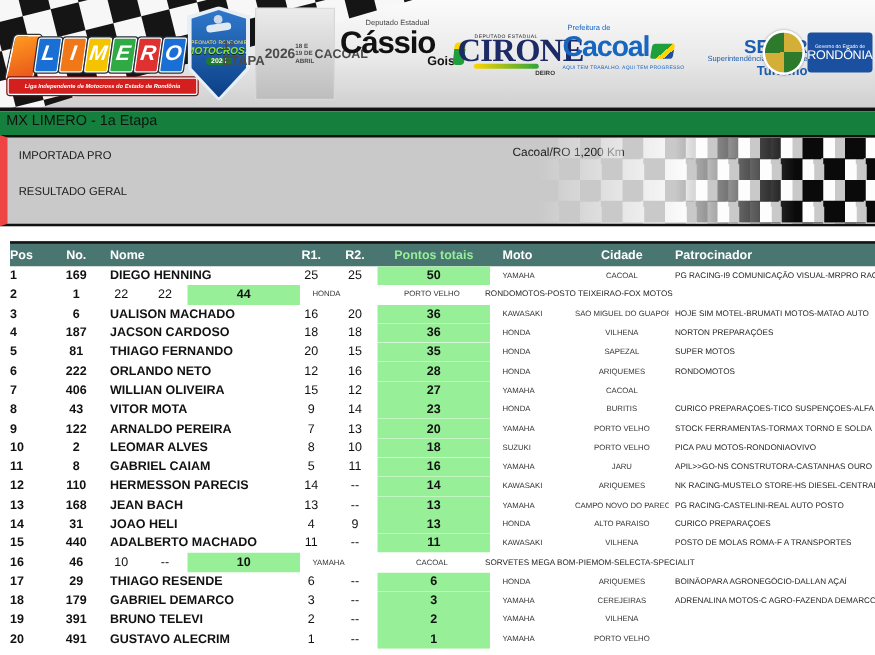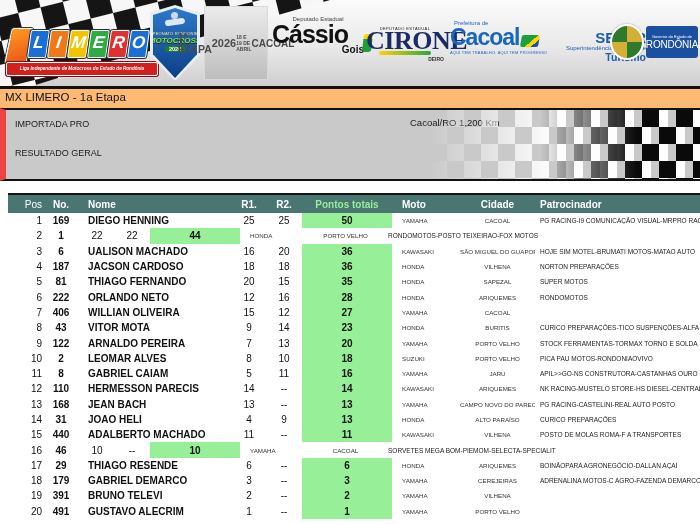--- a/index.html
+++ b/index.html
@@ -77,21 +77,21 @@
   .rondonia{position:absolute;left:610px;top:24px;width:88px;height:36px;display:flex;align-items:center;}
   .rondonia .emblem{width:32px;height:32px;border-radius:50%;border:2px solid #fff;box-shadow:0 0 2px rgba(0,0,0,.4);
     background:conic-gradient(#d4af37 0 90deg,#2d7a2d 0 180deg,#d4af37 0 270deg,#2d7a2d 0 360deg);}
   .rondonia .box{margin-left:2px;width:52px;height:32px;background:#1b4fa0;border-radius:3px;color:#fff;
     display:flex;flex-direction:column;justify-content:center;align-items:center;}
   .rondonia .sub{font-size:4px;}
   .rondonia .name{font-size:10px;font-weight:normal;letter-spacing:-.2px;}
 
   
   .rule-top{position:absolute;left:0;top:86px;width:700px;height:3px;background:#111;}
-  .title-bar{position:absolute;left:0;top:89px;width:700px;height:19px;background:#fdba74;}
+  .title-bar{position:absolute;left:0;top:89px;width:700px;height:19px;background:#15803d;}
   .title-bar .t{position:absolute;left:5px;top:2px;font-size:11.5px;color:#111;}
   .info-band{position:absolute;left:0;top:108px;width:700px;height:73px;background:#c9c9c9;
     border-top:2px solid #111;border-bottom:2px solid #111;border-left:6px solid #ef4444;
     box-sizing:border-box;overflow:hidden;}
   .info-band .cat{position:absolute;left:9px;top:9px;font-size:9px;color:#1a1a1a;}
   .info-band .res{position:absolute;left:9px;top:38px;font-size:9px;color:#1a1a1a;}
   .info-band .loc{position:absolute;left:404px;top:7px;font-size:9.5px;color:#1a1a1a;}
   .chk-white{position:absolute;right:0;top:0;width:270px;height:100%;
     background:repeating-conic-gradient(#fdfdfd 0 90deg,transparent 0 180deg) 0 0/34px 34px;
     -webkit-mask-image:linear-gradient(to right,transparent 0,#000 45%);
@@ -100,21 +100,21 @@
     background:repeating-conic-gradient(transparent 0 90deg,#0a0a0a 0 180deg) 0 0/34px 34px;
     -webkit-mask-image:linear-gradient(to right,transparent 0,#000 60%);
     mask-image:linear-gradient(to right,transparent 0,#000 60%);}
 
   
   .table{position:absolute;left:8px;top:193px;width:692px;}
   .thead{display:flex;height:18px;background:var(--header-teal,#4a7672);border-top:2px solid #141414;
     color:#fff;font-size:10px;font-weight:bold;align-items:center;overflow:hidden;}
   .tbody{display:flex;flex-direction:column;height:306px;overflow:hidden;}
   .trow{display:flex;flex:1;align-items:center;font-size:10px;color:#111;overflow:hidden;}
-  .c0{width:34px;text-align:right;font-weight:normal;flex:none;}
+  .c0{width:34px;text-align:left;font-weight:bold;flex:none;}
   .c1{width:38px;text-align:center;font-weight:bold;flex:none;}
   .c2{width:152px;padding-left:8px;font-weight:bold;flex:none;box-sizing:border-box;white-space:nowrap;overflow:hidden;}
   .c3{width:34px;text-align:center;flex:none;}
   .c4{width:36px;text-align:center;flex:none;}
   .c5{width:90px;text-align:center;font-weight:bold;flex:none;background:var(--points-green,#97ef97);align-self:stretch;
     display:flex;align-items:center;justify-content:center;}
   .c6{width:60px;padding-left:10px;flex:none;font-size:6.2px;color:#333;box-sizing:border-box;white-space:nowrap;overflow:hidden;}
   .c7{width:83px;padding-left:8px;flex:none;font-size:6.2px;color:#333;box-sizing:border-box;white-space:nowrap;overflow:hidden;text-align:center;}
   .c8{flex:1;padding-left:5px;font-size:6.5px;color:#222;white-space:nowrap;overflow:hidden;}
   .thead .c5{color:var(--points-green,#97ef97);background:transparent;}

